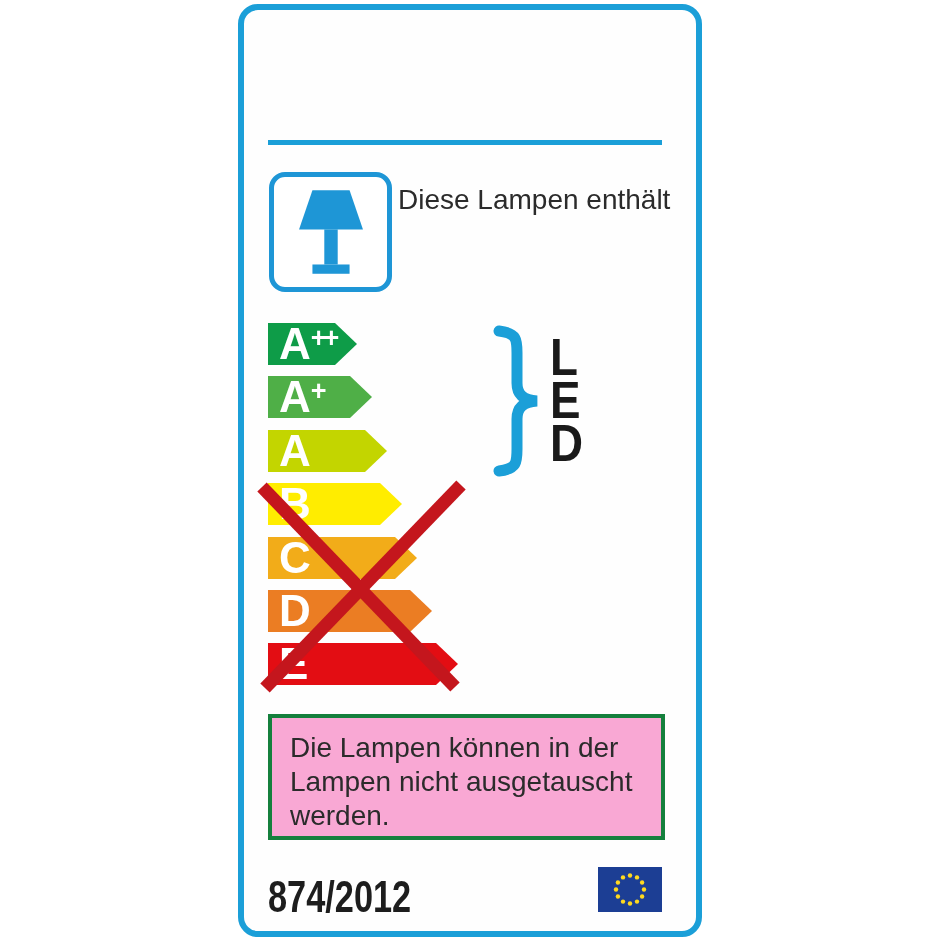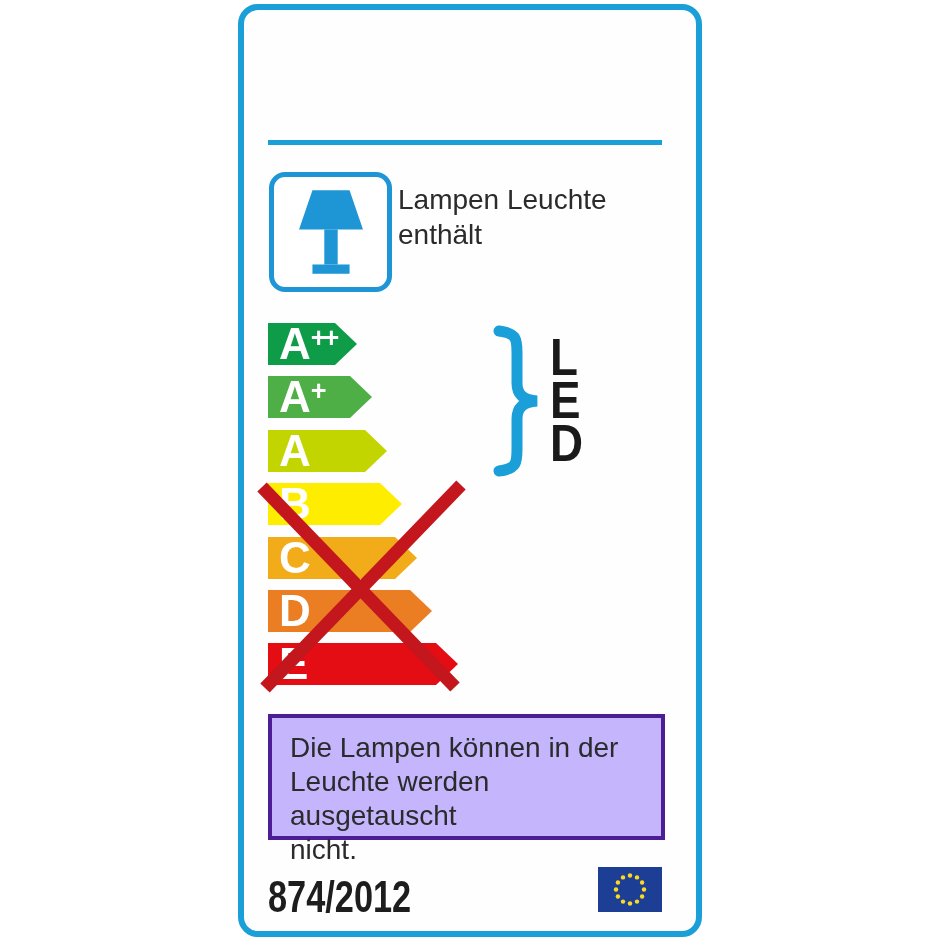--- a/index.html
+++ b/index.html
@@ -27,21 +27,21 @@
   .a4{top:527px;} .a5{top:580px;} .a6{top:633px;}
 
   .brace{position:absolute;left:243px;top:315px;width:55px;height:152px;}
   .led-text{position:absolute;left:306px;top:326px;font-size:52px;font-weight:bold;
             line-height:43px;color:#1a1a1a;transform:scaleX(0.88);transform-origin:top left;}
   .led-text span{display:block;}
 
   .cross{position:absolute;left:10px;top:468px;width:215px;height:215px;}
 
   .bottom-box{position:absolute;left:24px;top:704px;width:397px;height:126px;box-sizing:border-box;
-              border:4px solid #4c1d95;background:#c4b5fd;}
+              border:4px solid #15803d;background:#f9a8d4;}
   .bottom-note{padding:13px 0 0 18px;font-size:28px;line-height:34px;color:#2b2b2b;}
 
   .regulation{position:absolute;left:24px;top:862px;font-size:44px;font-weight:bold;color:#1d1d1d;
               transform:scaleX(0.78);transform-origin:left center;letter-spacing:0px;}
   .eu-flag{position:absolute;left:354px;top:857px;width:64px;height:45px;}
 </style>
 </head>
 <body>
 
 <div class="page">
@@ -52,21 +52,21 @@
 
       <div class="lamp-box">
         <svg width="66" height="84" viewBox="0 0 64 81">
           <polygon points="14,0 50,0 63,38 1,38" fill="#1E96D6"></polygon>
           <rect x="25.5" y="38" width="13" height="34" fill="#1E96D6"></rect>
           <rect x="14" y="72" width="36" height="9" fill="#1E96D6"></rect>
         </svg>
       </div>
 
       <div class="top-note">
-        <span style="display:block">Lampen Leuchte enthält</span>
+        <span style="display:block">Diese Lampen enthält</span>
       </div>
 
       <div class="arrow a0" style="background: rgb(14, 156, 72); width: 89px;"><span class="grade">A</span><span class="grade-suffix">++</span></div>
       <div class="arrow a1" style="background: rgb(79, 175, 71); width: 104px;"><span class="grade">A</span><span class="grade-suffix">+</span></div>
       <div class="arrow a2" style="background: rgb(195, 213, 0); width: 119px;"><span class="grade">A</span><span class="grade-suffix"></span></div>
       <div class="arrow a3" style="background: rgb(255, 237, 0); width: 134px;"><span class="grade">B</span><span class="grade-suffix"></span></div>
       <div class="arrow a4" style="background: rgb(242, 172, 25); width: 149px;"><span class="grade">C</span><span class="grade-suffix"></span></div>
       <div class="arrow a5" style="background: rgb(235, 125, 35); width: 164px;"><span class="grade">D</span><span class="grade-suffix"></span></div>
       <div class="arrow a6" style="background: rgb(227, 13, 19); width: 190px;"><span class="grade">E</span><span class="grade-suffix"></span></div>
 
@@ -81,22 +81,22 @@
       </div>
 
       <svg class="cross" viewBox="0 0 215 215">
         <line x1="8" y1="9" x2="201" y2="209" stroke="#C4161D" stroke-width="13"></line>
         <line x1="207" y1="7" x2="11" y2="210" stroke="#C4161D" stroke-width="13"></line>
       </svg>
 
       <div class="bottom-box">
         <div class="bottom-note">
           <span style="display:block">Die Lampen können in der</span>
-          <span style="display:block">Leuchte werden ausgetauscht</span>
-          <span style="display:block">nicht.</span>
+          <span style="display:block">Lampen nicht ausgetauscht</span>
+          <span style="display:block">werden.</span>
         </div>
       </div>
 
       <div class="regulation">874/2012</div>
 
       <svg class="eu-flag" viewBox="0 0 64 45">
         <rect x="0" y="0" width="64" height="45" fill="#1C3E94"></rect>
         <g fill="#FFD91F">
           <circle cx="32" cy="8.5" r="2.2"></circle>
           <circle cx="39" cy="10.4" r="2.2"></circle>

